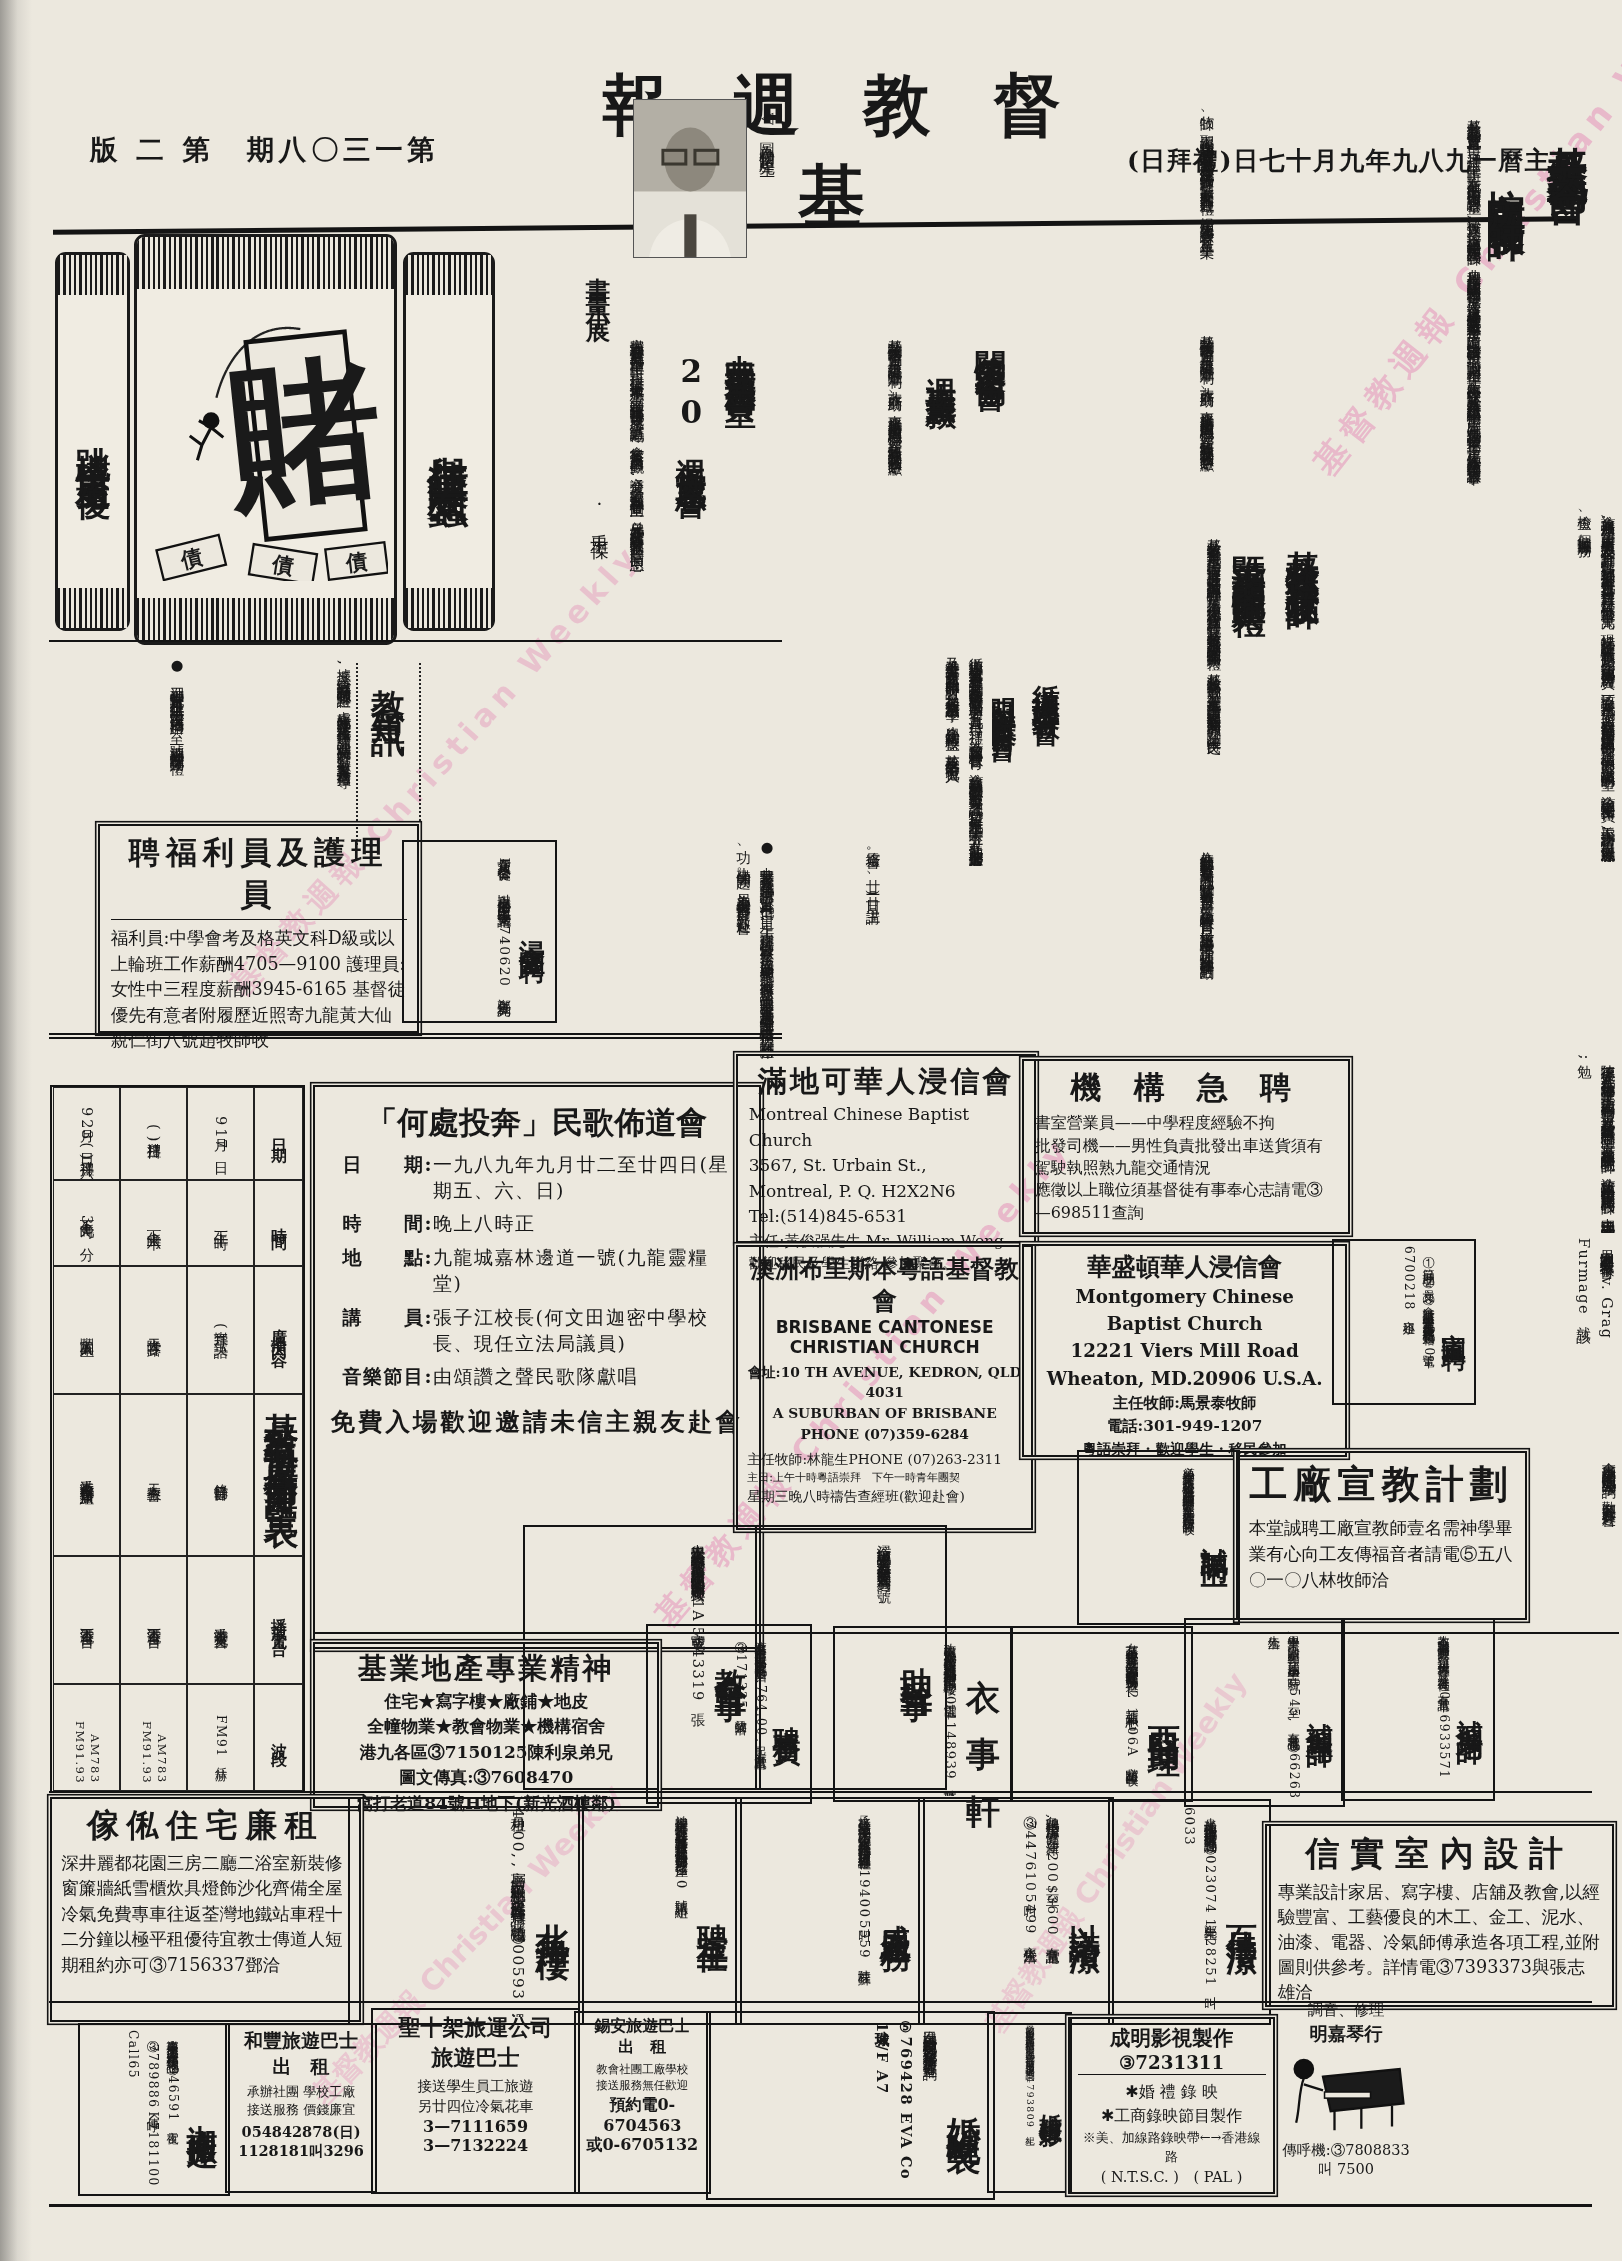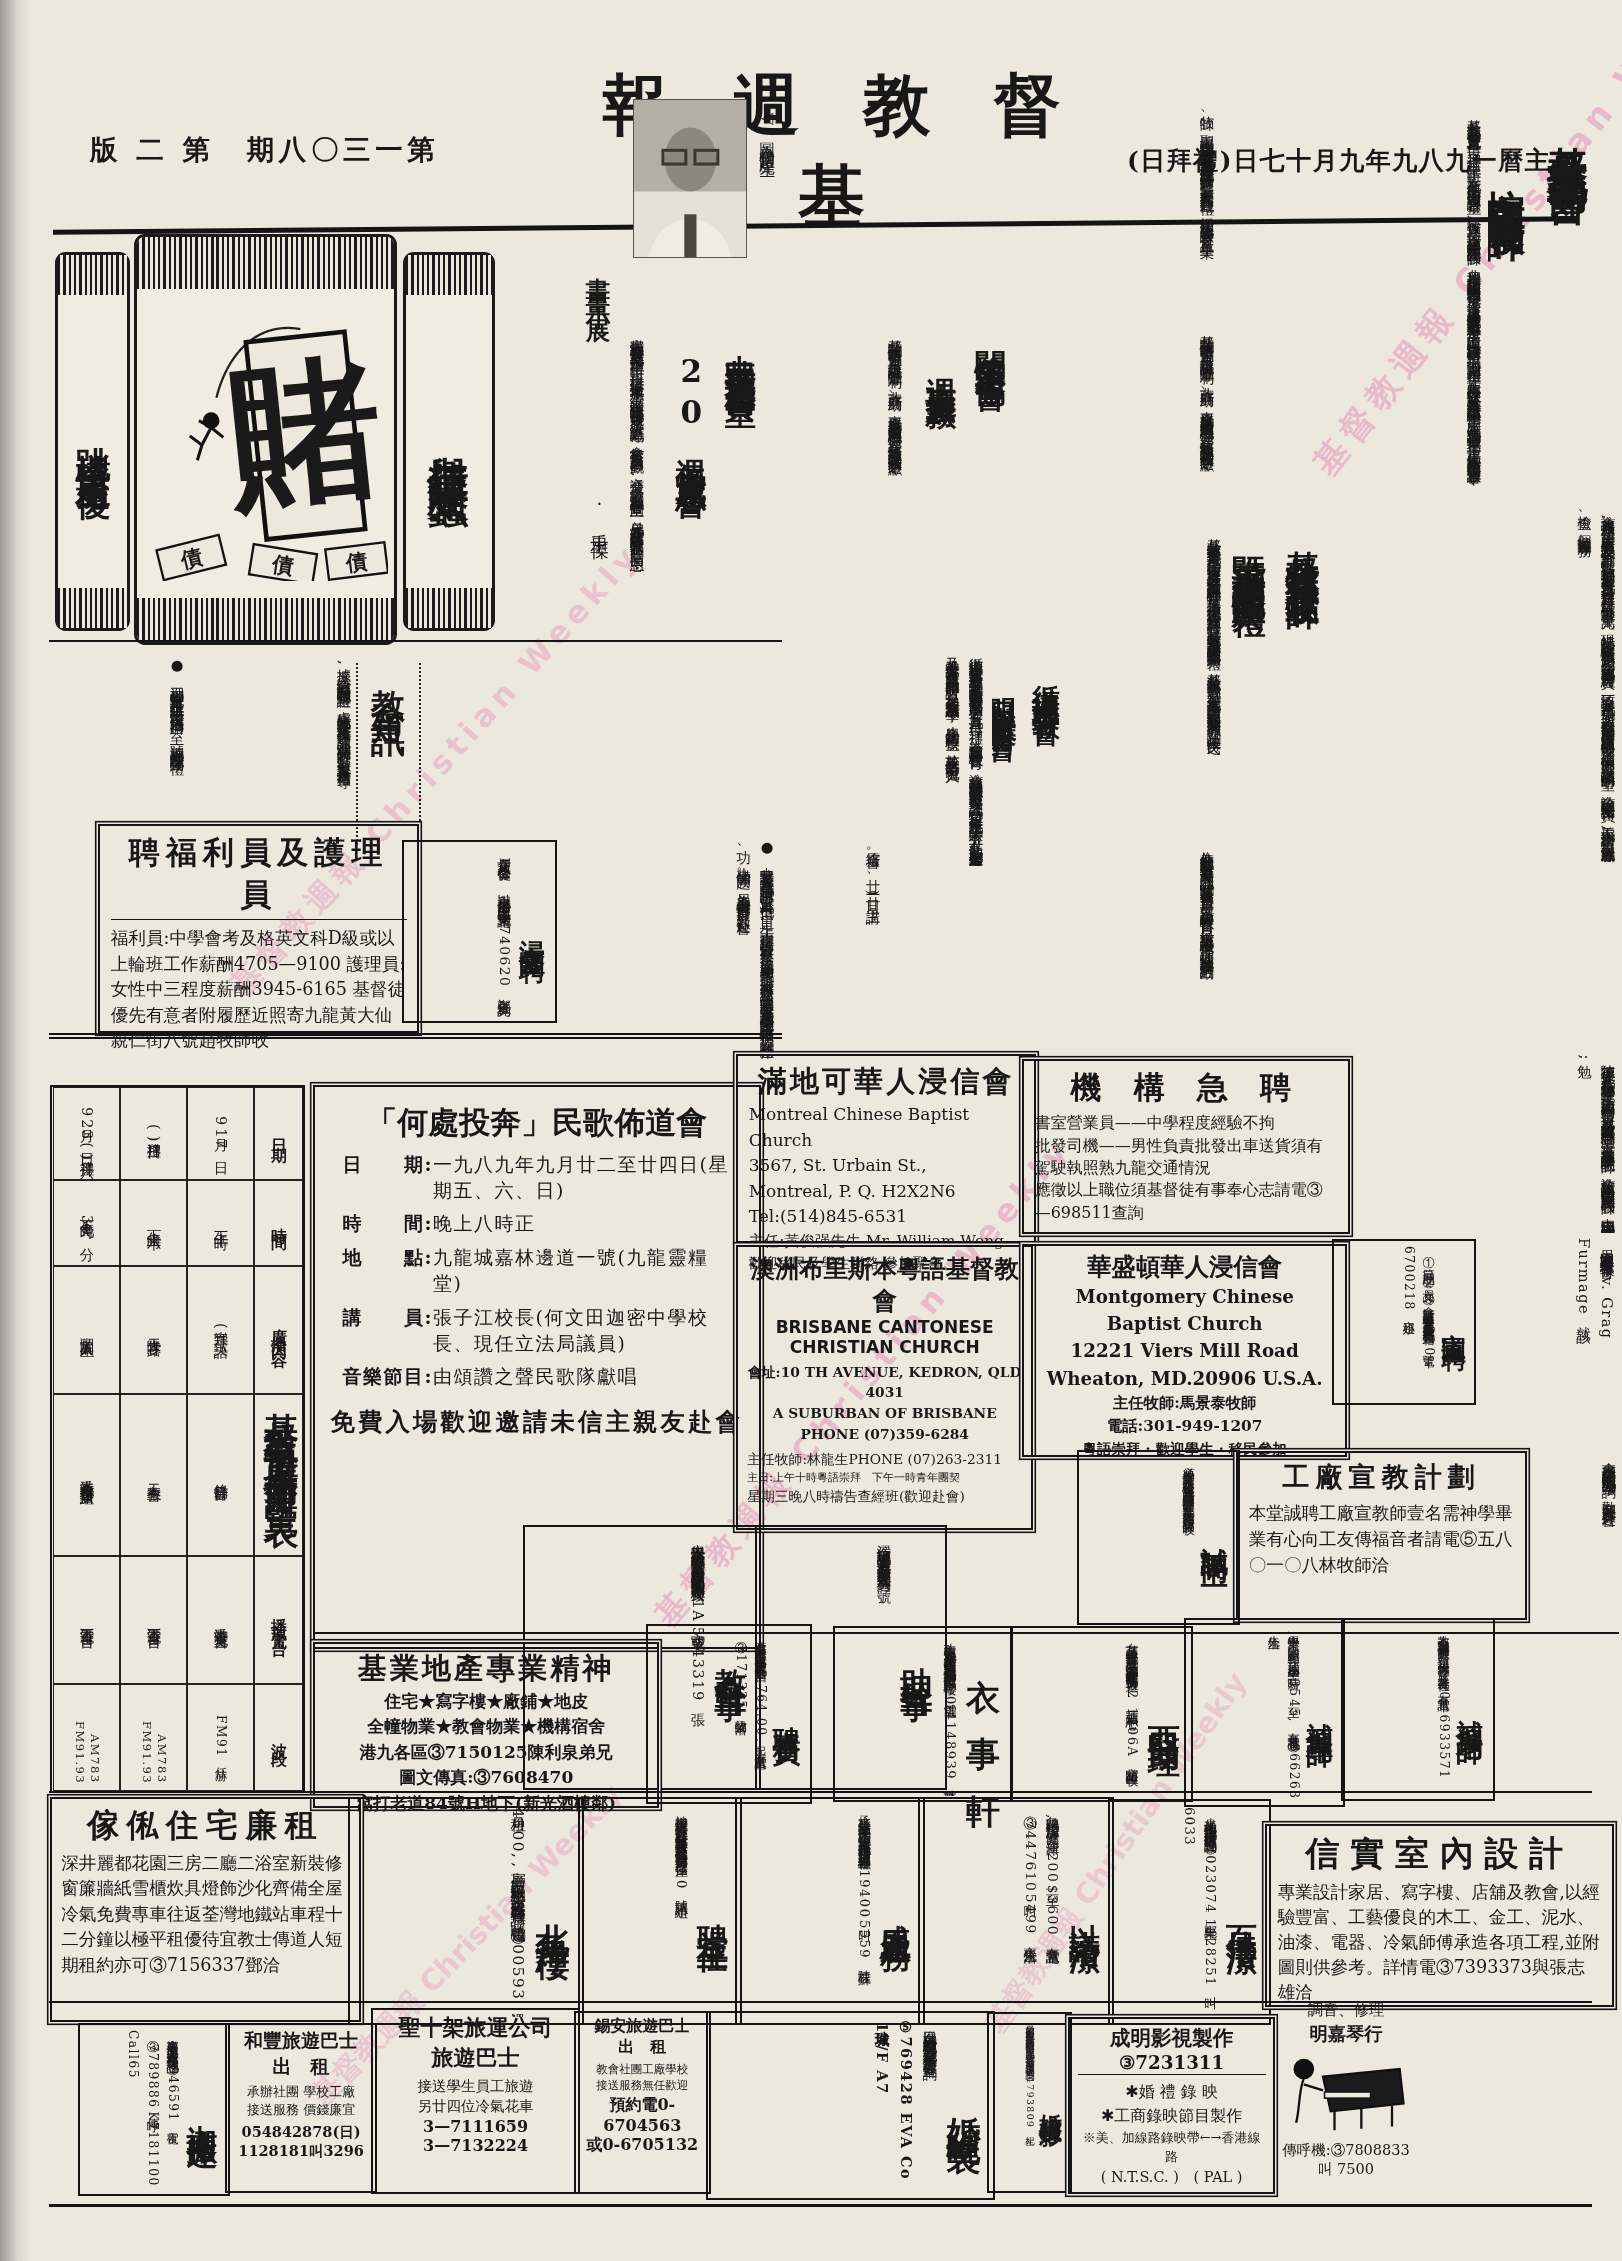--- a/index.html
+++ b/index.html
@@ -267,21 +267,21 @@
     <div class="ttl small" style="font-size:15.3px;">電話:301-949-1207</div>
     <div class="ttl small" style="font-size:14.5px;">粵語崇拜 · 歡迎學生 · 移民參加</div>
   </div>
 
   <div class="abs box" style="left:1332px;top:1239px;width:131px;height:153px;display:flex;flex-direction:row-reverse;padding:4.6px;">
     <div class="v up adtitle" style="font-size:24.4px;letter-spacing:4.6px;">宣道園聘</div>
     <div class="v bt" style="flex:1;font-size:12.2px;">①節目助理②文員③會計應徵者須中學畢業基督徒履歷寄粉嶺郵箱22號電0—6700218容小姐</div>
   </div>
 
   <div class="abs dbl" style="left:1236px;top:1451px;width:266px;height:153px;padding:6.1px 10.7px;">
-    <div class="ttl" style="font-size:27px;letter-spacing:6.1px;">工廠宣教計劃</div>
+    <div class="ttl" style="font-size:38px;letter-spacing:6.1px;">工廠宣教計劃</div>
     <div style="font-size:17.6px;line-height:1.5;margin-top:4.6px;">本堂誠聘工廠宣教師壹名需神學畢業有心向工友傳福音者請電⑤五八〇一〇八林牧師洽</div>
   </div>
   <div class="abs box" style="left:1077px;top:1450px;width:150px;height:162px;display:flex;flex-direction:row-reverse;padding:4.6px;">
     <div class="v up adtitle" style="font-size:27.5px;letter-spacing:6.1px;">誠聘同工</div>
     <div class="v bt" style="flex:1;font-size:12.2px;">必須神學畢業具牧會經驗優先有意者請附詳細履歷近照寄九龍黃大仙親仁街八號賀牧師收</div>
   </div>
 
   <div class="abs box" style="left:755px;top:1525px;width:176px;height:249px;display:flex;flex-direction:row-reverse;padding:6.1px;">
     <div class="v up adtitle" style="font-size:32px;letter-spacing:7.6px;">助理幹事</div>
     <div class="v bt" style="flex:1;font-size:14.5px;">浸信會誠聘中學畢業有志薪叁仟起履歷近照寄廣利道4號</div>

